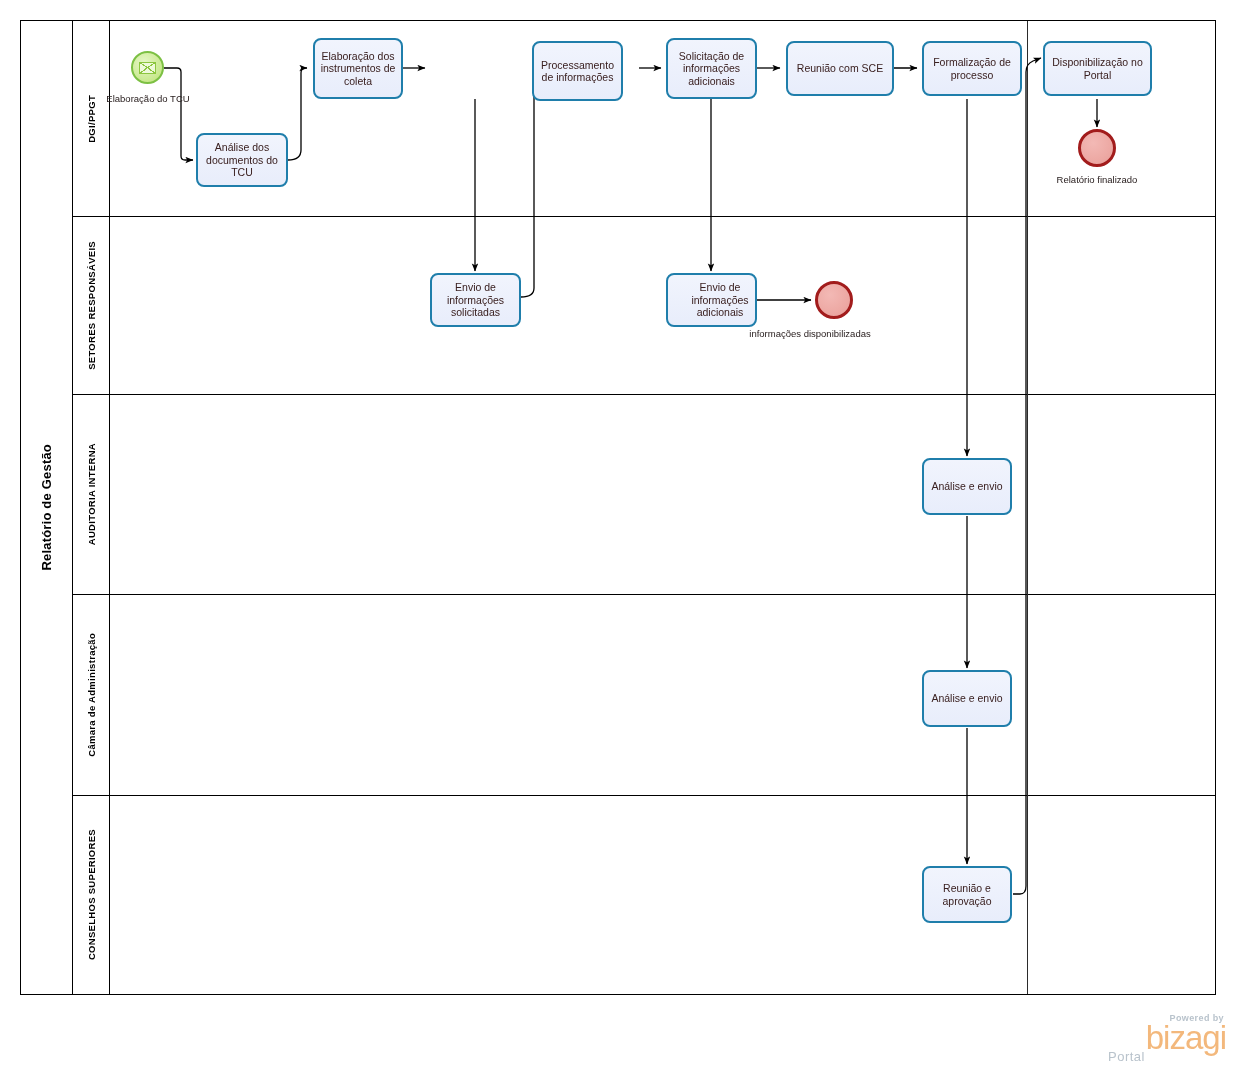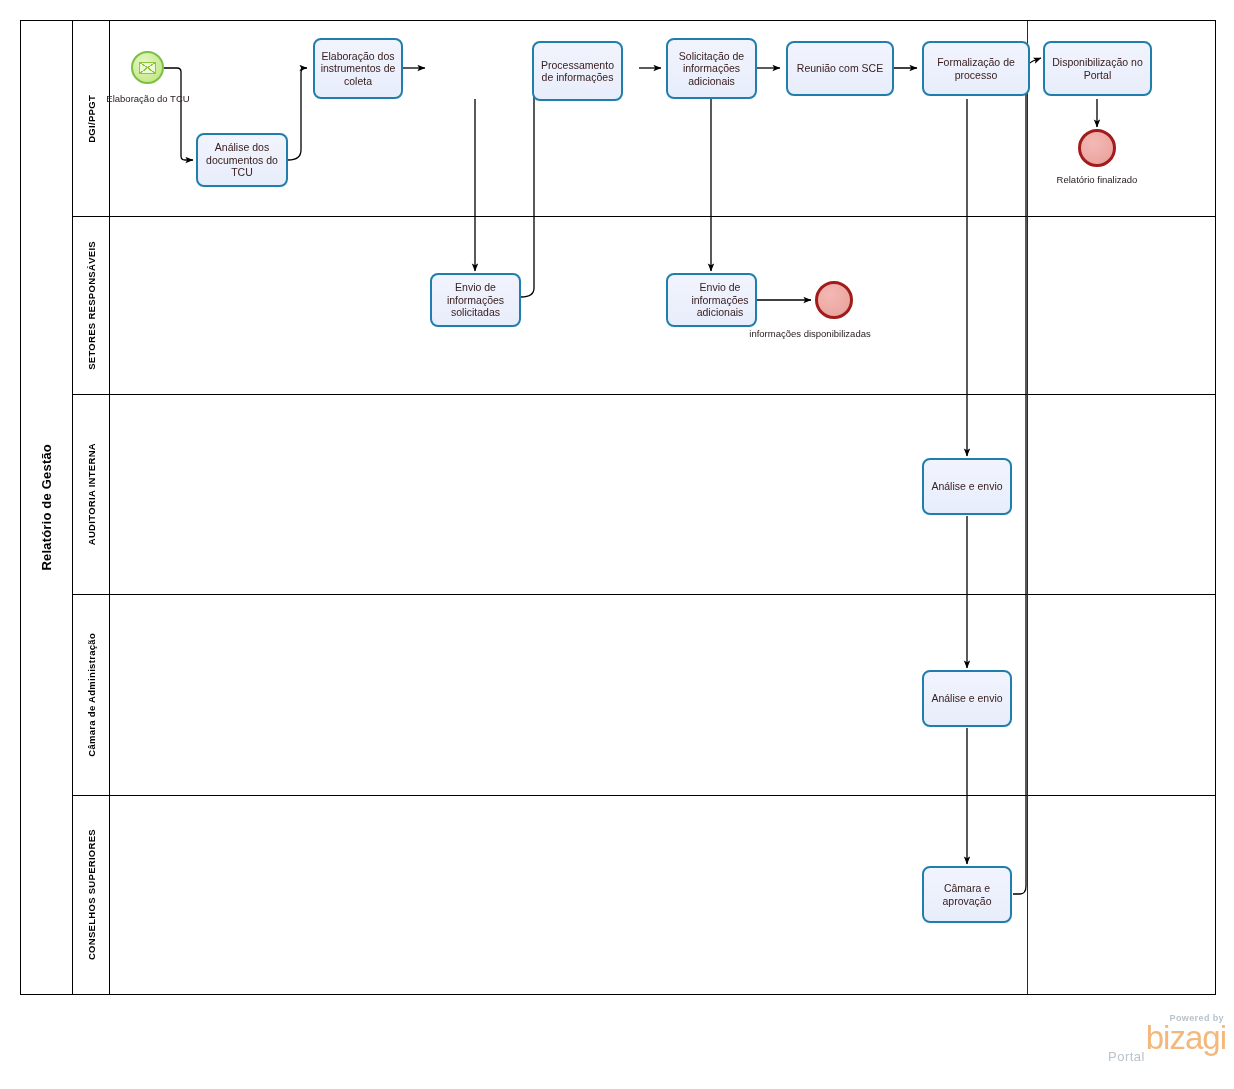--- a/index.html
+++ b/index.html
@@ -169,21 +169,21 @@
   </div>
 
   <div class="task" style="left:666px;top:38px;width:91px;height:61px;">
     <span>Solicitação de informações adicionais</span>
   </div>
 
   <div class="task" style="left:786px;top:41px;width:108px;height:55px;">
     <span>Reunião  com SCE</span>
   </div>
 
-  <div class="task" style="left:922px;top:41px;width:108px;height:55px;">
+  <div class="task" style="left:922px;top:41px;width:100px;height:55px;">
     <span>Formalização de processo</span>
   </div>
 
   <div class="task" style="left:1043px;top:41px;width:109px;height:55px;">
     <span>Disponibilização no Portal</span>
   </div>
 
   <div class="task" style="left:430px;top:273px;width:91px;height:54px;">
     <span>Envio de informações solicitadas</span>
   </div>
@@ -194,21 +194,21 @@
 
   <div class="task" style="left:922px;top:458px;width:90px;height:57px;">
     <span>Análise e envio</span>
   </div>
 
   <div class="task" style="left:922px;top:670px;width:90px;height:57px;">
     <span>Análise e envio</span>
   </div>
 
   <div class="task" style="left:922px;top:866px;width:90px;height:57px;">
-    <span>Câmara e aprovação</span>
+    <span>Reunião e aprovação</span>
   </div>
 
   <div class="brand">
     <div class="pw">Powered by</div>
     <div class="biz">bizagi</div>
     <div class="mod">Portal</div>
   </div>
 
 </div>
 

